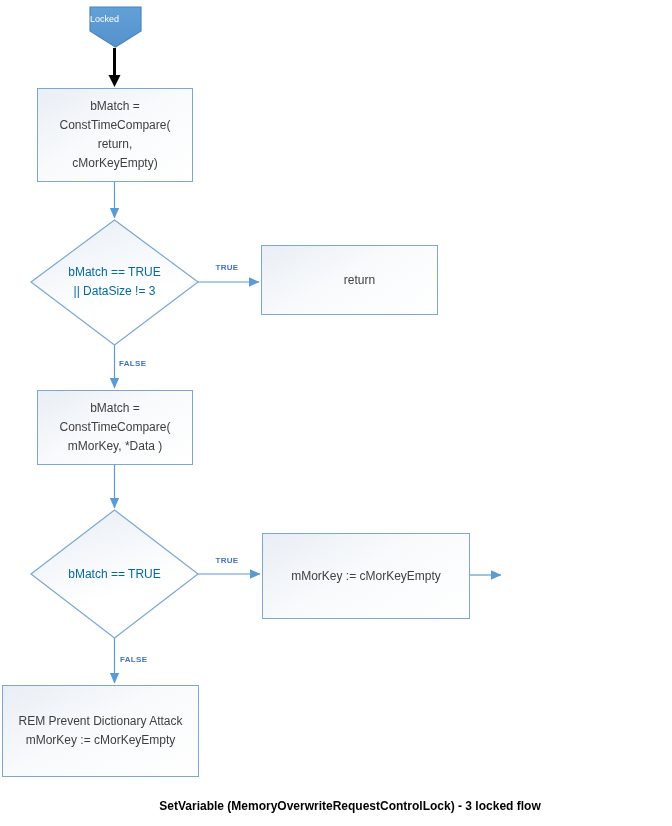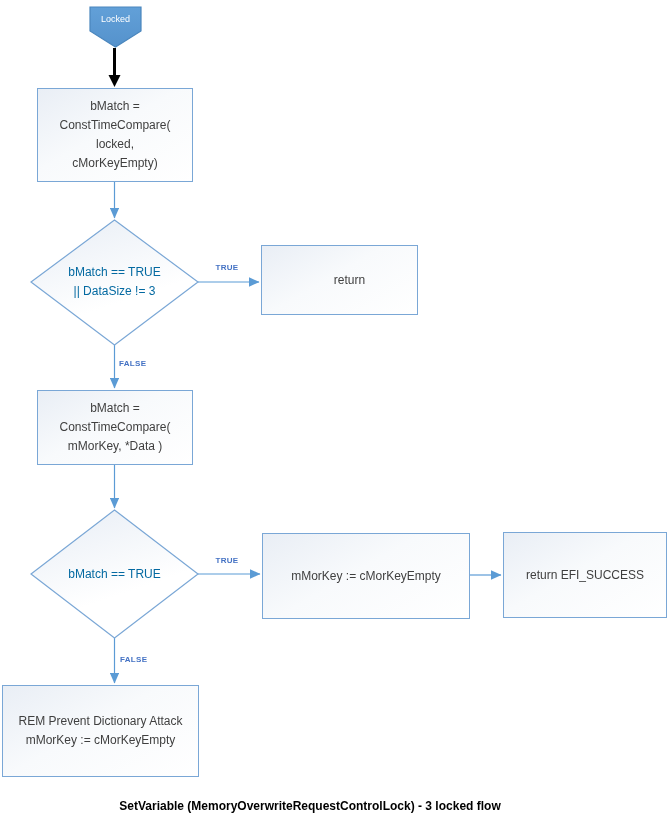--- a/index.html
+++ b/index.html
@@ -17,26 +17,26 @@
     background:linear-gradient(150deg,#e9eef5 0%,#f8fafc 45%,#ffffff 100%);
     display:flex;flex-direction:column;justify-content:center;align-items:center;
     text-align:center;color:#3f3f3f;font-size:12px;line-height:19px;
   }
   .edge-label{
     position:absolute;font-size:8px;font-weight:700;color:#4472c4;
     letter-spacing:0.3px;white-space:nowrap;
   }
   .start-label{
     position:absolute;left:90px;top:7px;width:51px;height:24px;
-    display:flex;align-items:center;justify-content:center;
+    display:flex;align-items:center;
     color:#ffffff;font-size:9px;
   }
   .caption{
     position:absolute;left:0;top:799px;width:620px;text-align:center;
-    font-size:12px;font-weight:700;color:#000000;
+    font-size:12px;font-weight:700;color:#000000;padding-left:40px;
   }
   .line{white-space:pre;}
 </style>
 </head>
 <body>
 
 <div class="canvas">
 
   <svg class="layer" width="672" height="826" viewBox="0 0 672 826">
     <defs>
@@ -72,50 +72,47 @@
     <polygon points="114.5,510 198,574 114.5,638 31,574" fill="url(#shapeFill)" stroke="#7aa7d6" stroke-width="1.2"></polygon>
   </svg>
 
   <div class="start-label">
     <span>Locked</span>
   </div>
 
   <div class="node-box" style="left:37px;top:88px;width:156px;height:94px;">
     <span class="line">bMatch =</span>
     <span class="line">ConstTimeCompare(</span>
-    <span class="line">locked,</span>
+    <span class="line">return,</span>
     <span class="line">cMorKeyEmpty)</span>
   </div>
 
   <div class="shape-text" style="left:44px;top:244px;width:141px;height:76px;">
     <span class="line">bMatch == TRUE</span>
     <span class="line">|| DataSize != 3</span>
   </div>
 
-  <div class="node-box" style="left:261px;top:245px;width:157px;height:70px;padding-left:20px;">
+  <div class="node-box" style="left:261px;top:245px;width:177px;height:70px;padding-left:20px;">
     <span class="line">return</span>
   </div>
 
   <div class="node-box" style="left:37px;top:390px;width:156px;height:75px;">
     <span class="line">bMatch =</span>
     <span class="line">ConstTimeCompare(</span>
     <span class="line">mMorKey, *Data )</span>
   </div>
 
   <div class="shape-text" style="left:44px;top:555px;width:141px;height:38px;">
     <span class="line">bMatch == TRUE</span>
   </div>
 
   <div class="node-box" style="left:262px;top:533px;width:208px;height:86px;">
     <span class="line">mMorKey := cMorKeyEmpty</span>
   </div>
 
-  <div class="node-box" style="left:503px;top:532px;width:164px;height:86px;">
-    <span class="line">return EFI_SUCCESS</span>
-  </div>
 
   <div class="node-box" style="left:2px;top:685px;width:197px;height:92px;">
     <span class="line">REM Prevent Dictionary Attack</span>
     <span class="line">mMorKey := cMorKeyEmpty</span>
   </div>
 
   <div class="edge-label" style="left:205px;top:263px;width:44px;text-align:center;">TRUE</div>
   <div class="edge-label" style="left:119px;top:359px;">FALSE</div>
   <div class="edge-label" style="left:205px;top:556px;width:44px;text-align:center;">TRUE</div>
   <div class="edge-label" style="left:120px;top:655px;">FALSE</div>

